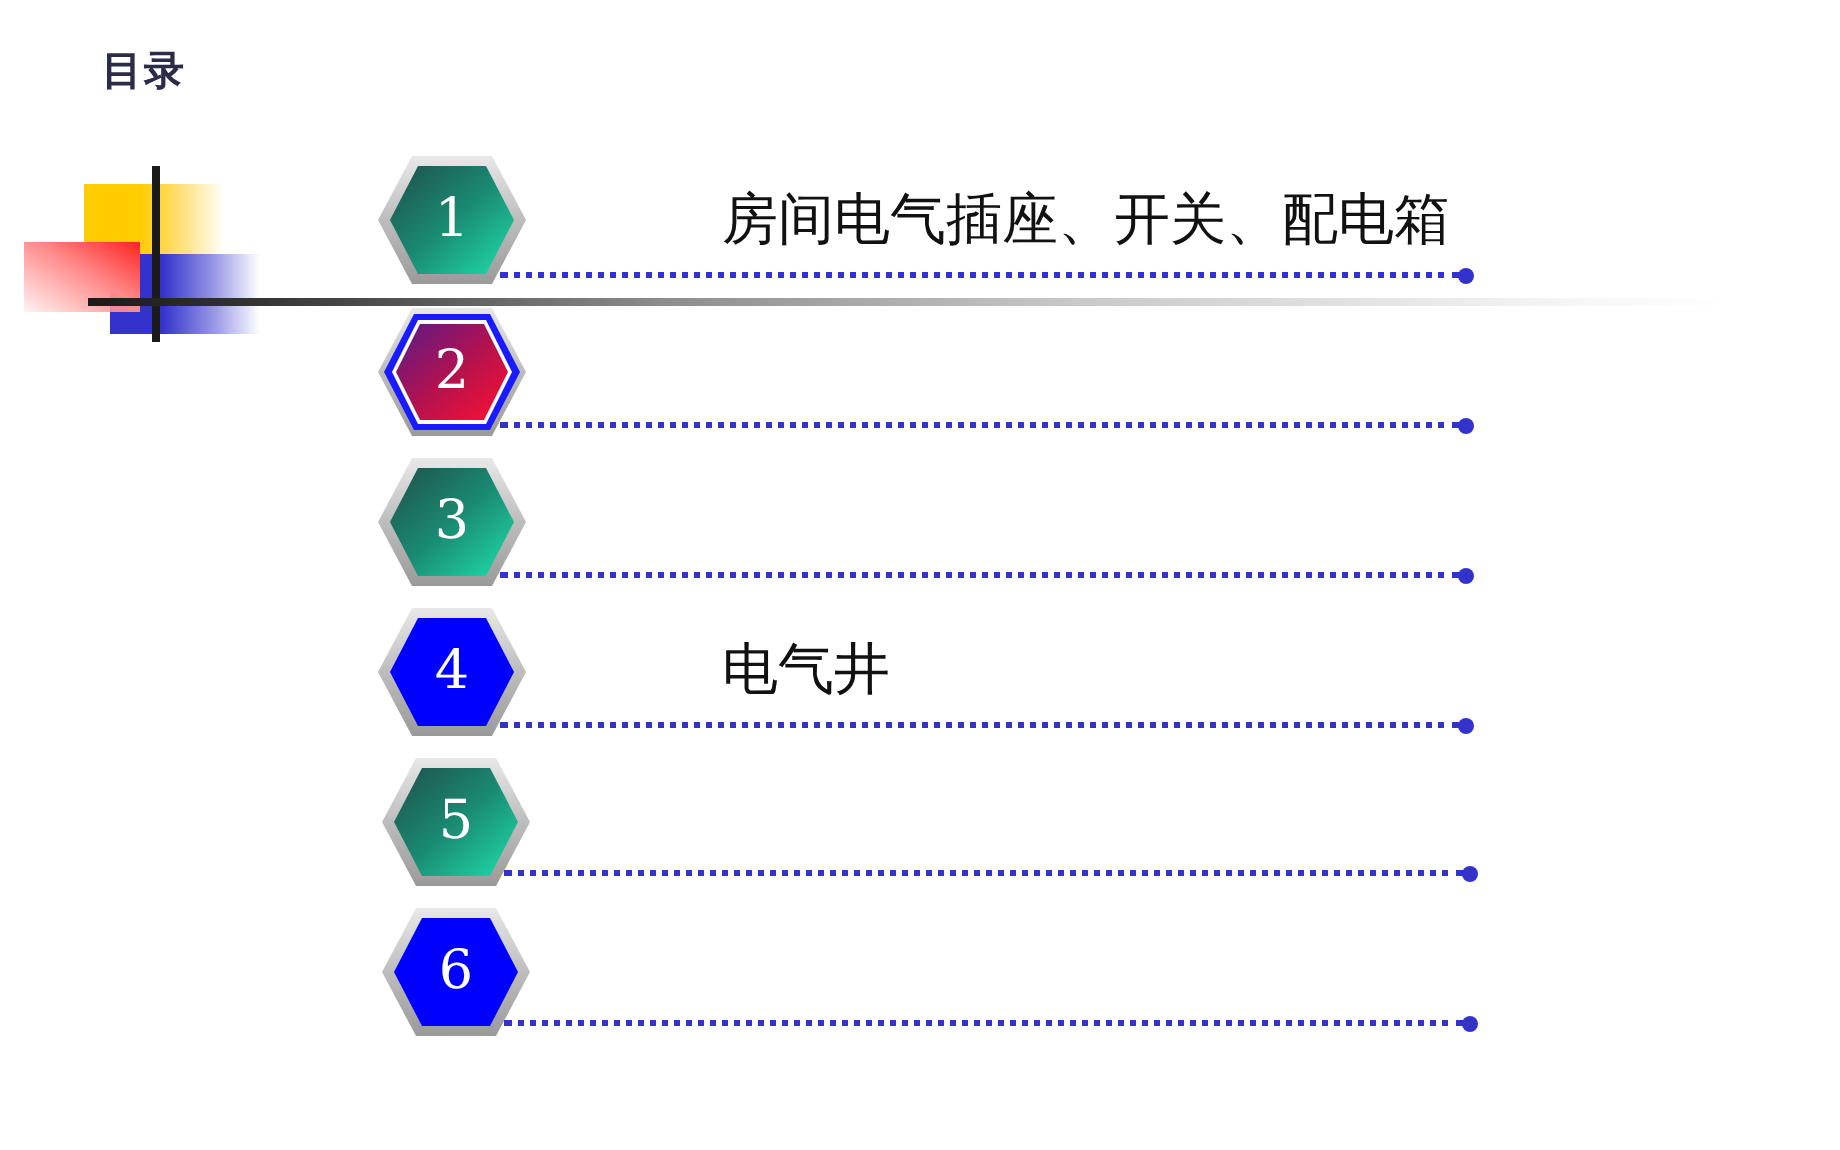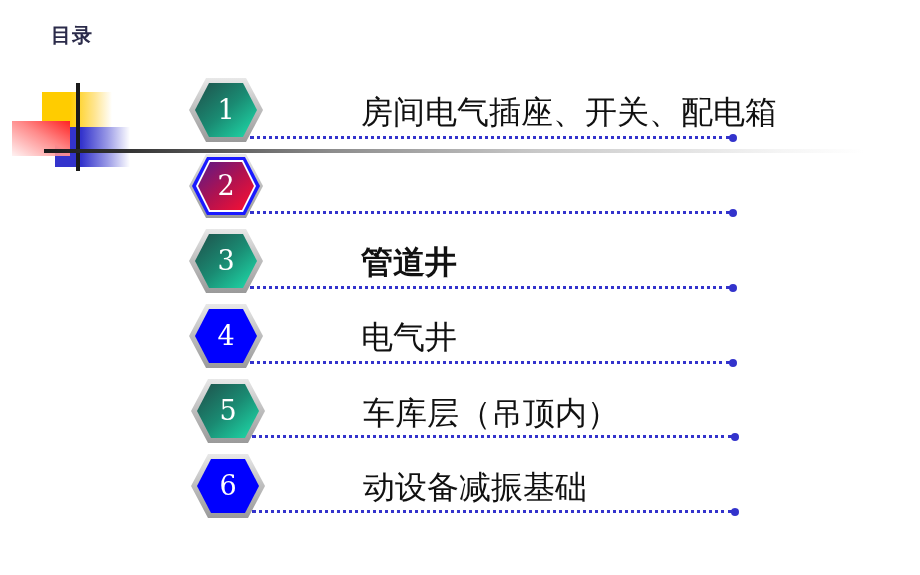--- a/index.html
+++ b/index.html
@@ -42,21 +42,21 @@
     }
     .hex svg { position: absolute; left: 0; top: 0; }
     .hex .num {
       position: absolute; left: 0; top: 0; width: 76px; height: 66px;
       line-height: 66px; text-align: center;
       color: #ffffff; font-size: 27px;
       font-family: "DejaVu Serif", "Liberation Serif", serif;
     }
     .label {
       position: absolute; left: 361px;
-      font-size: 32px; color: #111111;
+      font-size: 28px; color: #111111;
       font-family: "DejaVu Sans", "Liberation Sans", sans-serif;
       white-space: nowrap;
     }
     .label.bold { font-weight: bold; }
     .dots {
       position: absolute; left: 250px; width: 480px; height: 0;
       border-top: 3px dotted #3333cc;
     }
     .dot-end {
       position: absolute; width: 8px; height: 8px; border-radius: 50%;
@@ -124,21 +124,20 @@
 </div>
 
 <div class="item" style="top:225px;">
   <div class="hex" style="top:3px;">
     <svg width="76" height="66" viewBox="0 0 76 66">
       <polygon points="18,1 58,1 75,33 58,65 18,65 1,33" fill="url(#g-frame)"></polygon>
       <polygon points="21,6 55,6 69,33 55,60 21,60 7,33" fill="url(#g-teal)"></polygon>
     </svg>
     <div class="num">3</div>
   </div>
-  <div class="label bold" style="top:16px;">管道井</div>
   <div class="dots" style="top:61px;"></div>
   <div class="dot-end" style="left:729px;top:59px;"></div>
 </div>
 
 <div class="item" style="top:300px;">
   <div class="hex" style="top:3px;">
     <svg width="76" height="66" viewBox="0 0 76 66">
       <polygon points="18,1 58,1 75,33 58,65 18,65 1,33" fill="url(#g-frame)"></polygon>
       <polygon points="21,6 55,6 69,33 55,60 21,60 7,33" fill="#0000ff"></polygon>
     </svg>
@@ -150,29 +149,27 @@
 </div>
 
 <div class="item" style="top:375px;">
   <div class="hex" style="top:3px;left:190px;">
     <svg width="76" height="66" viewBox="0 0 76 66">
       <polygon points="18,1 58,1 75,33 58,65 18,65 1,33" fill="url(#g-frame)"></polygon>
       <polygon points="21,6 55,6 69,33 55,60 21,60 7,33" fill="url(#g-teal)"></polygon>
     </svg>
     <div class="num">5</div>
   </div>
-  <div class="label" style="top:17px;left:363px;">车库层（吊顶内）</div>
   <div class="dots" style="top:60px;left:252px;"></div>
   <div class="dot-end" style="left:731px;top:58px;"></div>
 </div>
 
 <div class="item" style="top:450px;">
   <div class="hex" style="top:3px;left:190px;">
     <svg width="76" height="66" viewBox="0 0 76 66">
       <polygon points="18,1 58,1 75,33 58,65 18,65 1,33" fill="url(#g-frame)"></polygon>
       <polygon points="21,6 55,6 69,33 55,60 21,60 7,33" fill="#0000ff"></polygon>
     </svg>
     <div class="num">6</div>
   </div>
-  <div class="label" style="top:16px;left:363px;">动设备减振基础</div>
   <div class="dots" style="top:60px;left:252px;"></div>
   <div class="dot-end" style="left:731px;top:58px;"></div>
 </div>
 
 </body></html>

